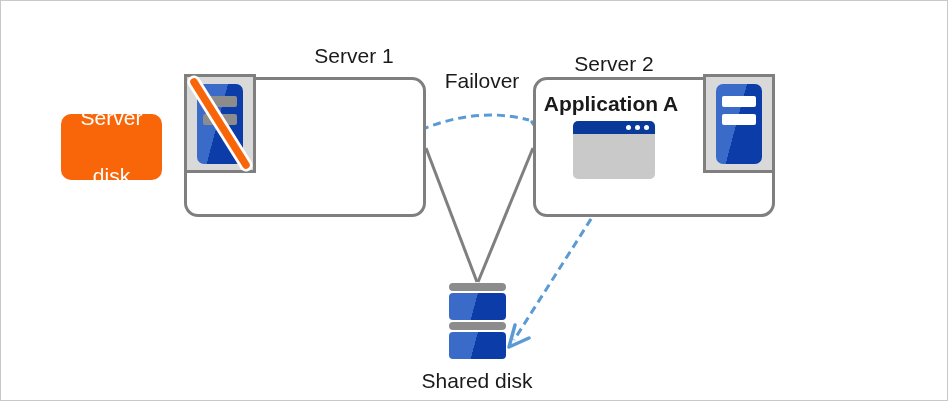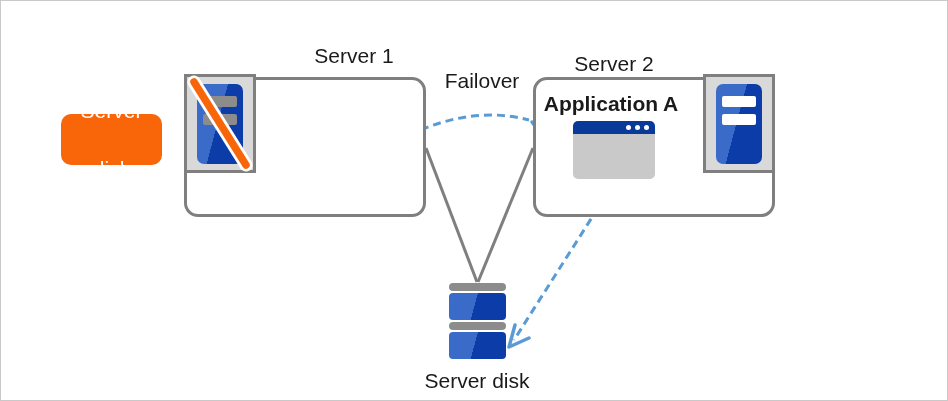--- a/index.html
+++ b/index.html
@@ -18,21 +18,21 @@
   .gray-line{stroke:var(--box-border); stroke-width:3; fill:none;}
   .dashed-blue{stroke:var(--arrow-blue); stroke-width:3; fill:none; stroke-dasharray:8 5;}
   .arrowhead{stroke:var(--arrow-blue); stroke-width:3.5; fill:none; stroke-linecap:round; stroke-linejoin:round;}
 
   .label{
     position:absolute; transform:translateX(-50%); white-space:nowrap;
     font-size:21px; color:var(--text); line-height:1.15;
   }
 
   .badge{
-    position:absolute; left:60px; top:113px; width:101px; height:51px;
+    position:absolute; left:60px; top:113px; width:101px; height:66px;
     background:var(--orange); border-radius:10px; color:var(--white);
     display:flex; flex-direction:column; align-items:center; justify-content:center;
     font-size:21px; line-height:26px; text-align:center;gap:32px;
   }
 
   .server-box{
     position:absolute; top:76px; width:242px; height:140px;
     border:3px solid var(--box-border); border-radius:14px; background:var(--white);
   }
   #server1-box{left:183px;}
@@ -140,15 +140,15 @@
     <div class="win-body"></div>
   </div>
 
   <div class="disk">
     <div class="disk-cap"></div>
     <div class="disk-platter"></div>
     <div class="disk-cap"></div>
     <div class="disk-platter"></div>
   </div>
 
-  <div class="label" id="disk-label">Server disk</div>
+  <div class="label" id="disk-label">Shared disk</div>
 
 </div>
 
 </body></html>

